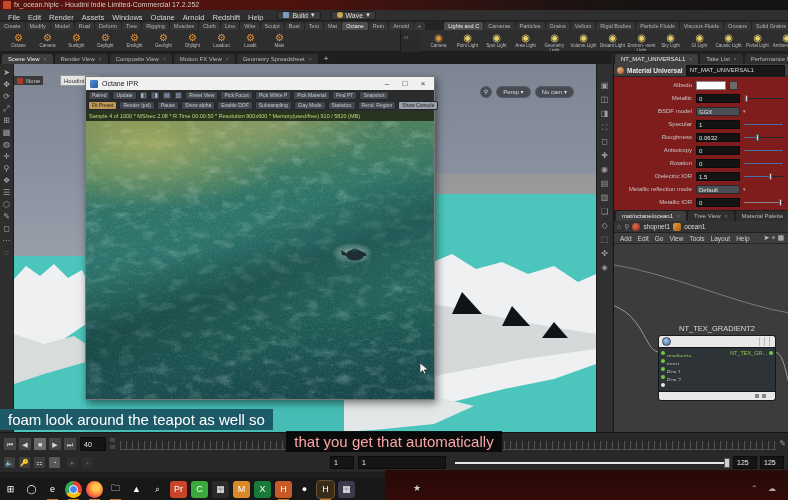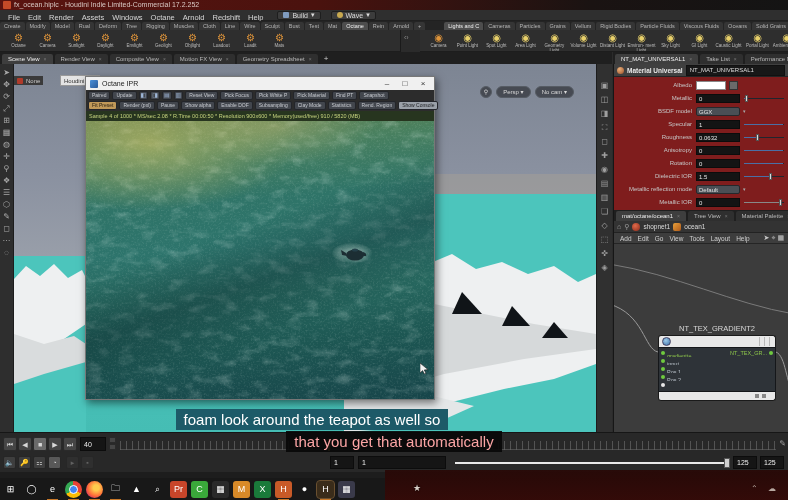--- a/index.html
+++ b/index.html
@@ -151,21 +151,21 @@
   .tb-ico.active { outline:1px solid #6a5030; background:#3a2c1a; }
   .tb-ico.running::after { content:""; position:absolute; bottom:-3px; left:3px; right:3px; height:2px; background:#c87828; }
   .tb-ico .g { pointer-events:none; }
   .tb-ico.chrome { background:conic-gradient(#ea4335 0 33%, #fbbc05 33% 66%, #34a853 66% 100%); border-radius:50%; }
   .tb-ico.chrome::before { content:""; width:7px; height:7px; border-radius:50%; background:#4285f4; border:1.5px solid #fff; }
   .tb-ico.firefox { background:radial-gradient(circle at 60% 40%, #ffcb4d 20%, #ff7139 55%, #b5007f 100%); border-radius:50%; }
   .redzone { top:470px; left:385px; width:403px; height:30px; background:linear-gradient(180deg, rgba(40,8,6,.92), rgba(52,10,8,.96)); }
   .tray { position:absolute; top:484px; right:8px; color:#b8a8a0; font-size:8px; letter-spacing:4px; }
 
   
-  .sub-en1 { top:409px; left:0; width:624px; text-align:center; }
+  .sub-en1 { top:409px; left:0; width:624px; text-align:left; }
   .sub-en1 span { display:inline-block; background:#1d5a68; color:#fff; font-size:15px; line-height:21px; padding:0 8px; }
   .sub-en2 { top:431px; left:0; width:788px; text-align:center; }
   .sub-en2 span { display:inline-block; background:rgba(8,8,8,.92); color:#fca5a5; font-size:15px; line-height:21px; padding:0 8px; }
   .sub-zh { left:0; width:788px; text-align:center; color:#fff; text-shadow:0 0 2px #000, 1px 1px 1px #000, -1px 1px 1px #000; font-size:11px; }
   .zh1 { top:465px; } .zh2 { top:482px; }
   .zh-star { position:absolute; top:483px; left:413px; color:#d8d0c8; font-size:9px; text-shadow:0 0 2px #000; }
 
   svg { display:block; }
 </style>
 </head>

